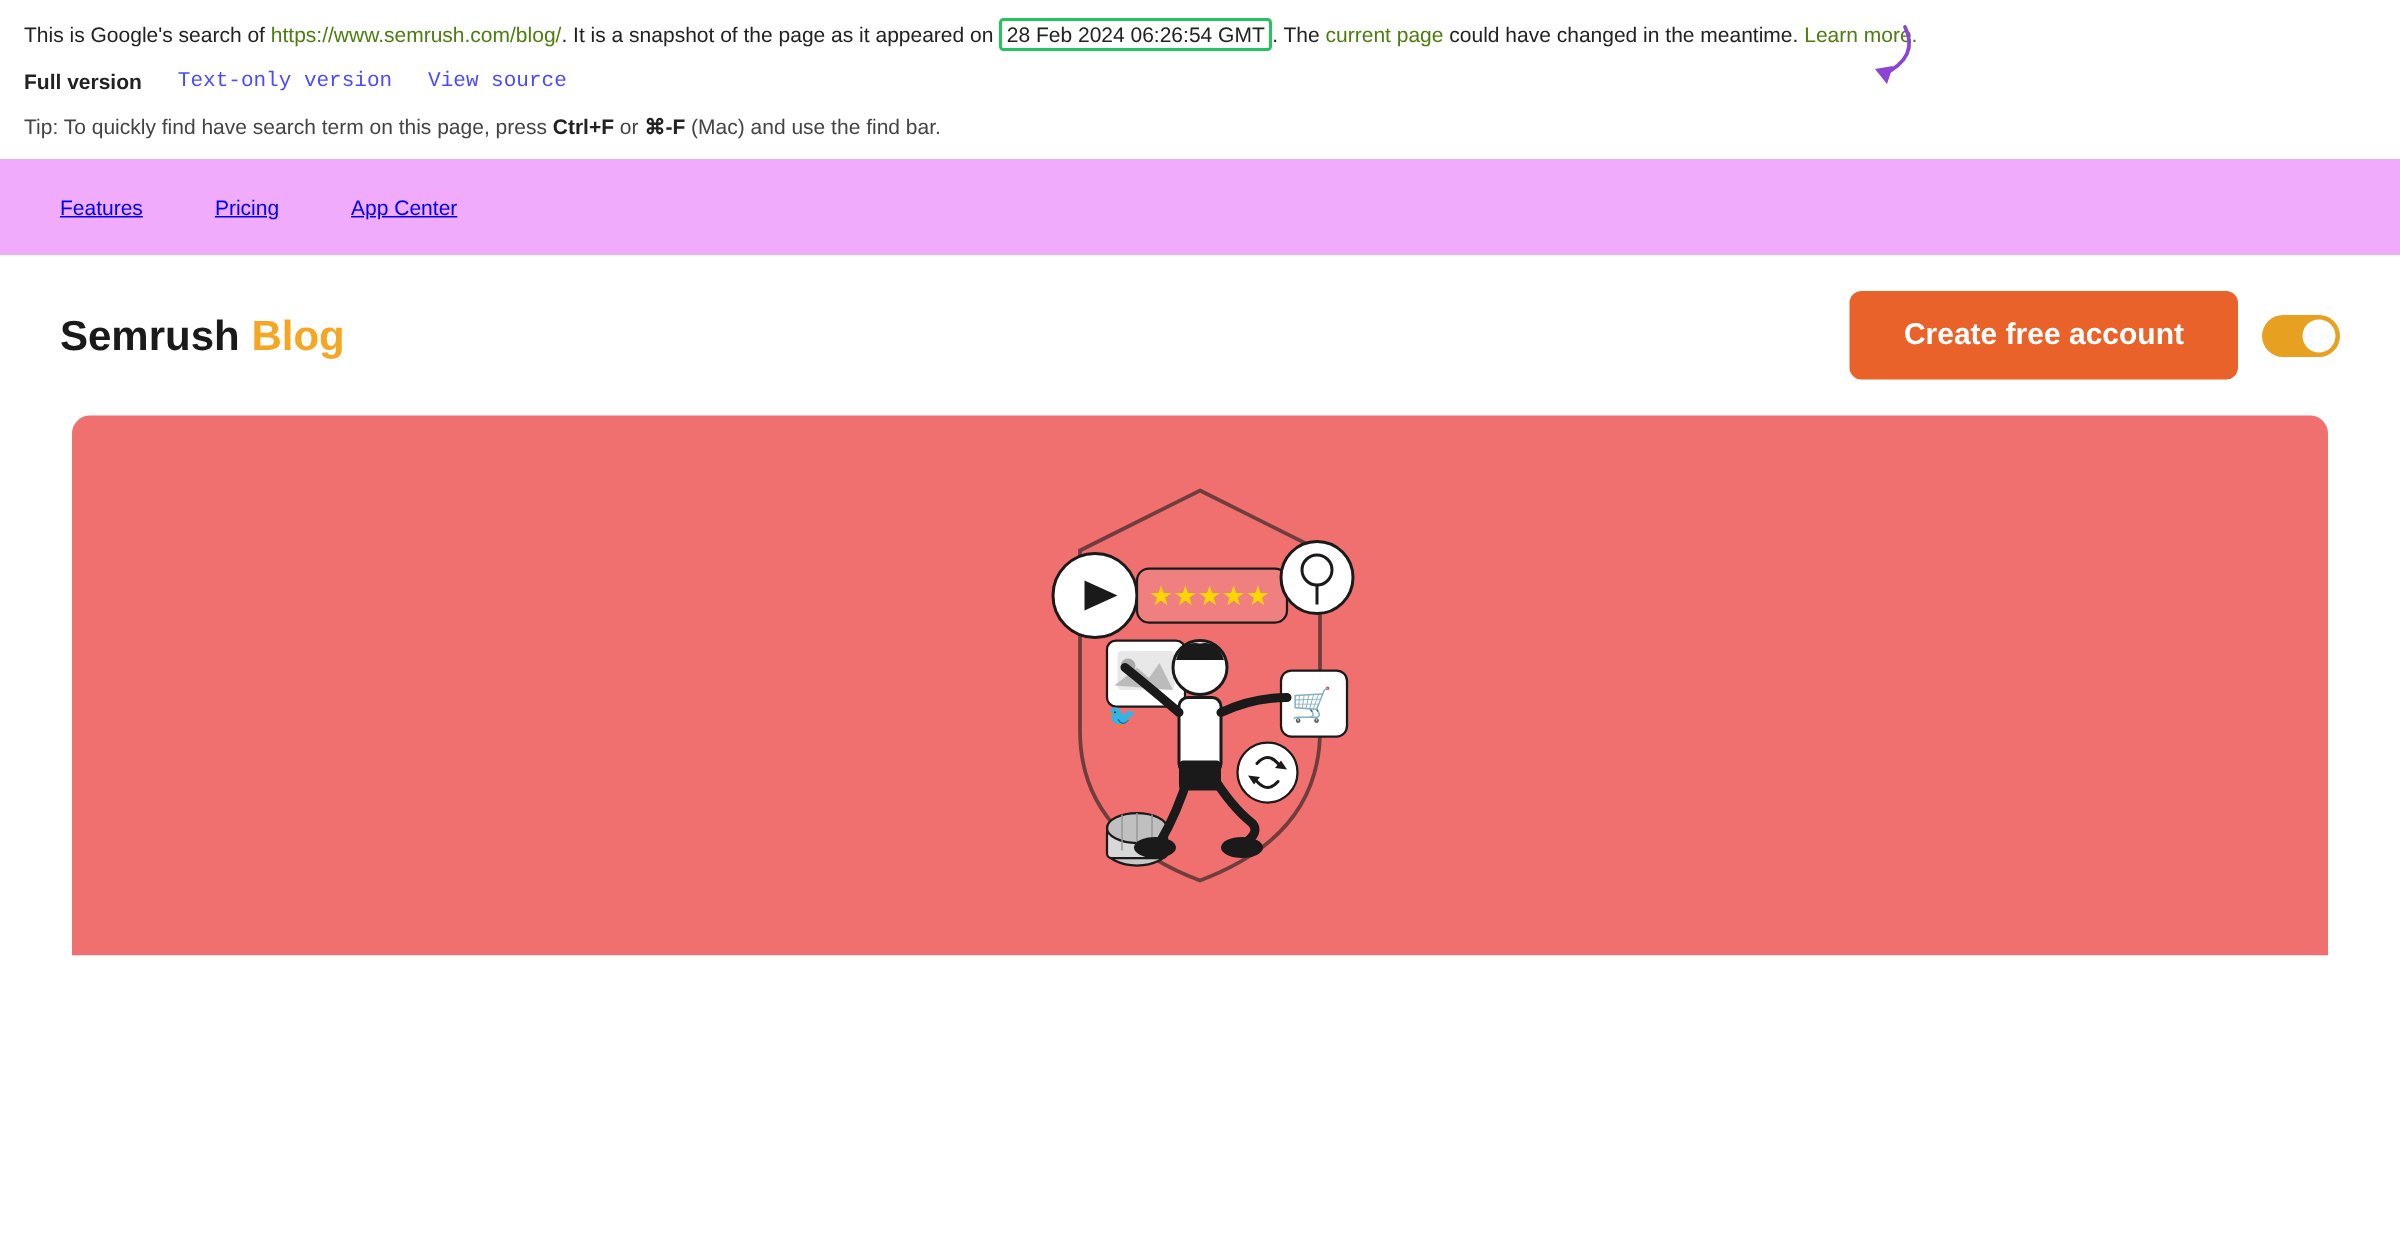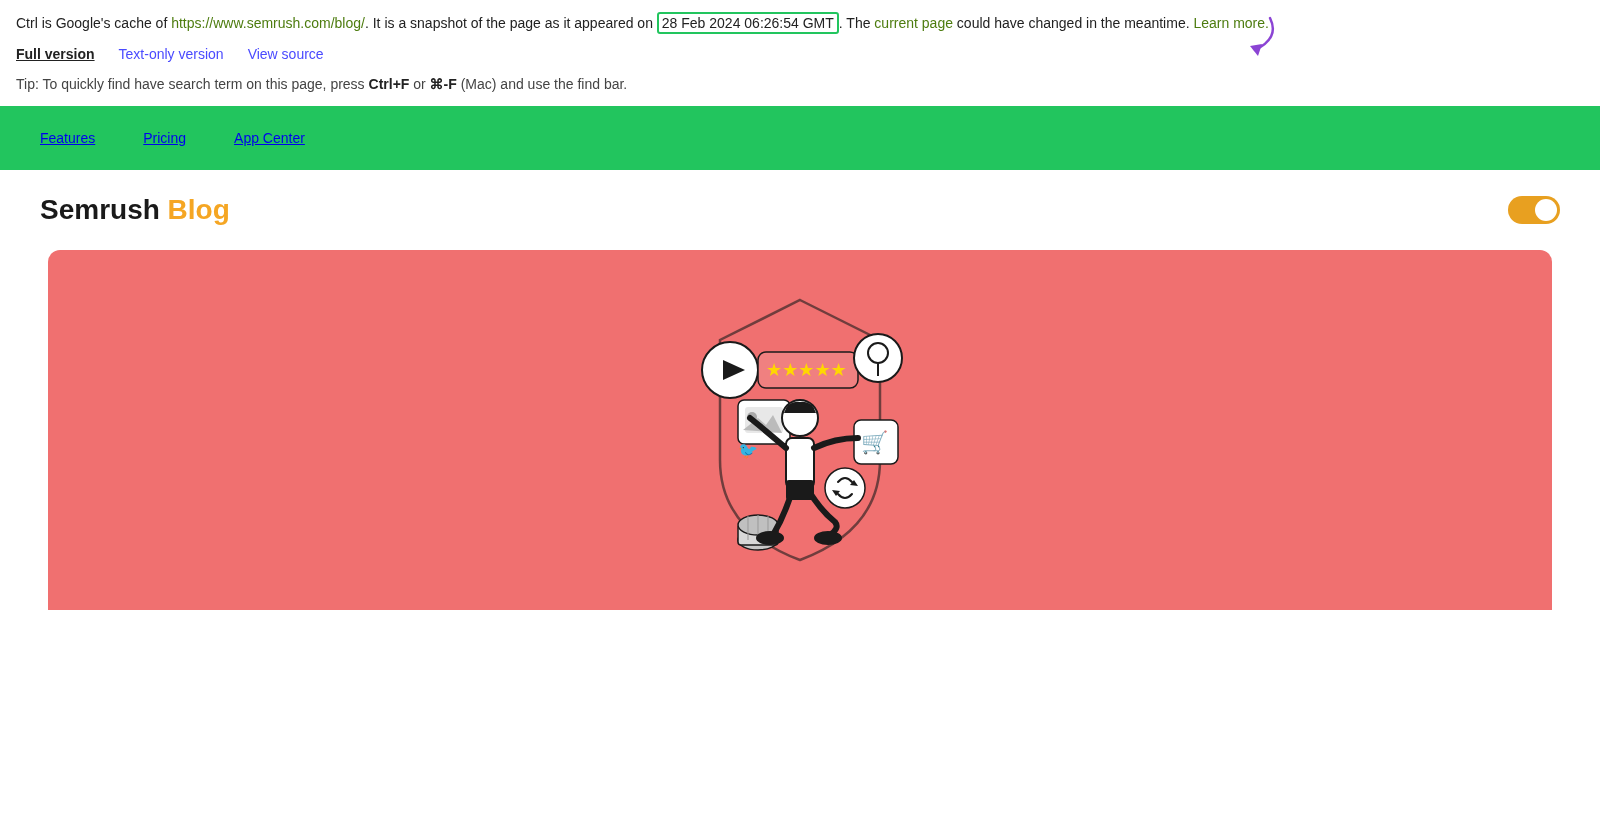--- a/index.html
+++ b/index.html
@@ -19,38 +19,38 @@
     .version-bar {
       padding: 4px 16px 8px 16px;
       display: flex;
       align-items: center;
       gap: 24px;
       font-size: 14px;
     }
     .version-bar .full-version {
       font-weight: bold;
       color: #222;
-      text-decoration: underline;
     }
     .version-bar a {
       color: #4a4aff;
       text-decoration: none;
+      font-family: Liberation Mono, monospace;
     }
 
     
     .tip-bar {
       padding: 6px 16px 14px 16px;
       font-size: 14px;
       color: #444;
     }
     .tip-bar strong { color: #222; margin-top: 44px; }
 
     
     .navbar {
-      background: #22c55e;
+      background: #f0abfc;
       padding: 0 40px;
       display: flex;
       align-items: center;
       height: 64px;
     }
 
     
     .blog-header {
       padding: 24px 40px;
       display: flex;
@@ -123,21 +123,21 @@
       border: 2px solid #22c55e;
       padding: 1px 3px;
       border-radius: 3px;
       display: inline;
     }
   </style>
 </head>
 <body>
 
 <div class="cache-bar">
-  <span>Ctrl is Google's cache of </span><a href="#">https://www.semrush.com/blog/</a><span>. It is a snapshot of the page as it appeared on </span><span class="date-highlight">28 Feb 2024 06:26:54 GMT</span><span>. The </span><a href="#">current page</a><span> could have changed in the meantime. </span><a href="#">Learn more.</a>
+  <span>This is Google's search of </span><a href="#">https://www.semrush.com/blog/</a><span>. It is a snapshot of the page as it appeared on </span><span class="date-highlight">28 Feb 2024 06:26:54 GMT</span><span>. The </span><a href="#">current page</a><span> could have changed in the meantime. </span><a href="#">Learn more.</a>
   
   <svg style="position:absolute; top:8px; right:310px; width:90px; height:50px; pointer-events:none; overflow:visible;" viewBox="0 0 90 50">
     <path d="M 70 10 Q 80 30 55 42" stroke="#8b44d4" stroke-width="2.5" fill="none" stroke-linecap="round"></path>
     <polygon points="50,38 58,48 62,36" fill="#8b44d4"></polygon>
   </svg>
 </div>
 
 <div class="version-bar">
   <span class="full-version">Full version</span>
   <a href="#">Text-only version</a>
@@ -161,20 +161,21 @@
     </a>
   </div>
 </nav>
 
 <div class="blog-header">
   <div class="blog-title">
     <span>Semrush</span>
     <span class="orange">Blog</span>
   </div>
   <div class="blog-header-right">
+    <button class="create-account-btn">Create free account</button>
     <div class="toggle-pill"></div>
   </div>
 </div>
 
 <div style="padding: 0 24px;">
   <div class="hero-section">
 
     <svg class="svg-hero" viewBox="0 0 380 320" xmlns="http://www.w3.org/2000/svg">
 
       <path d="M 190 30 L 270 70 L 270 190 Q 270 260 190 290 Q 110 260 110 190 L 110 70 Z" fill="none" stroke="#1a1a1a" stroke-width="2.5" opacity="0.6"></path>

